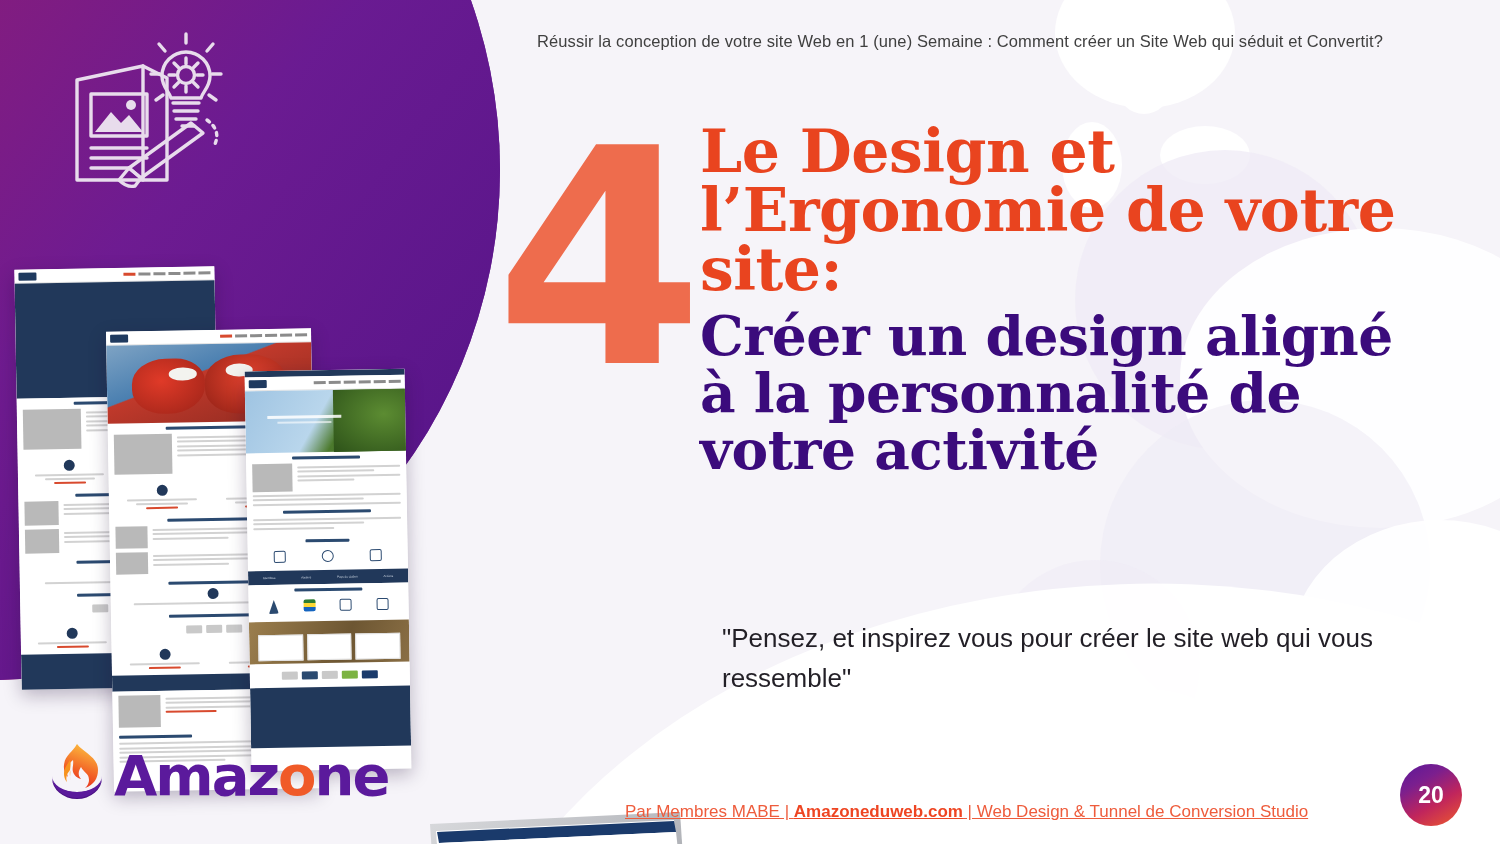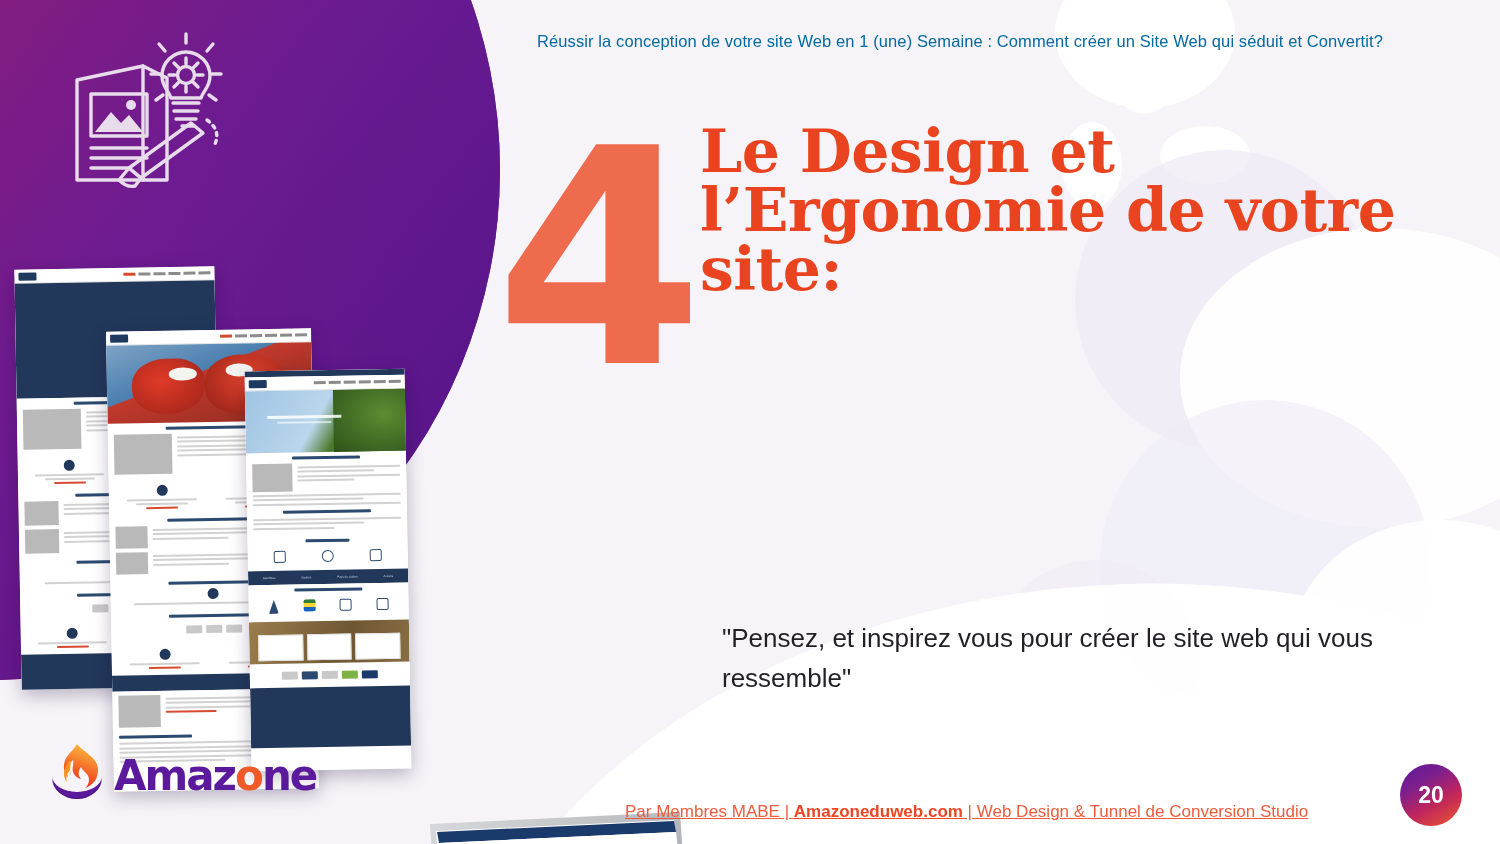--- a/index.html
+++ b/index.html
@@ -34,21 +34,21 @@
     opacity:.92;
   }
 
   
   .design-icon { position:absolute; left:55px; top:28px; width:200px; height:165px; z-index:6; }
 
   
   .header-line {
     position:absolute; left:490px; top:32px; width:940px;
     text-align:center;
-    font-size:16.5px; color:#0369a1; letter-spacing:.1px;
+    font-size:16.5px; color:#404040; letter-spacing:.1px;
     z-index:8;
   }
 
   
   .big-number {
     position:absolute; left:495px; top:110px;
     font-family:"DejaVu Sans", sans-serif;
     font-weight:bold;
     font-size:300px;
     line-height:1;
@@ -215,20 +215,21 @@
       <path d="M86 150 L74 140 L64 152 q8 8 16 6 Z"></path>
     </svg>
   </div>
 
   <div class="header-line">Réussir la conception de votre site Web en 1 (une) Semaine : Comment créer un Site Web qui séduit et Convertit?</div>
 
   <div class="big-number">4</div>
 
   <div class="title-block">
     <div class="title-orange">Le Design et l’Ergonomie de votre site:</div>
+    <div class="title-purple">Créer un design aligné  à la personnalité de votre activité</div>
   </div>
 
   <div class="quote">"Pensez, et inspirez vous pour créer le site web qui vous ressemble"</div>
 
   <div class="mockups">
 
     <div class="page-mock mock1">
       <div class="m-nav">
         <div class="m-logo"></div>
         <div class="m-navitems">
@@ -586,21 +587,21 @@
           <stop offset="100%" stop-color="#fbb03b"></stop>
         </linearGradient>
       </defs>
       <path d="M4 36 a25 21 0 0 0 50 0 a25 14 0 0 1 -50 0 z" fill="#4b1184"></path>
       <path d="M4 34 a25 22 0 0 0 50 0 a25 16 0 0 1 -50 0 z" fill="#5b1a9c"></path>
       <path d="M29 2 c-5 9 -12 11 -13 21 c-1 8 4 12 4 12 c-4 -10 2 -14 5 -17 c1 6 -2 9 1 14 c2 4 7 5 7 5
                c-4 -4 -2 -9 0 -12 c3 6 8 6 8 13 c0 5 -4 8 -4 8 c9 -3 13 -10 13 -18 c0 -13 -14 -17 -21 -26 z" fill="url(#fl)"></path>
       <path d="M22 18 c-3 5 -6 8 -6 14 c0 5 3 8 3 8 c-2 -6 1 -9 3 -12 c1 4 -1 6 1 10 c-3 -8 1 -14 -1 -20 z" fill="#f7931e"></path>
     </svg>
     <div style="line-height:.82;">
-      <div style="font-family:'DejaVu Sans',sans-serif;font-weight:bold;font-size:42px;color:#5b1a9c;letter-spacing:-2px;">
+      <div style="font-family:'DejaVu Sans',sans-serif;font-weight:bold;font-size:56px;color:#5b1a9c;letter-spacing:-2px;">
         <span>Amaz</span><span style="color:#f05a28;">o</span><span>ne</span>
       </div>
     </div>
   </div>
 
   <div class="footer">
     <span>Par Membres MABE | </span><span class="brand">Amazoneduweb.com</span><span> | Web Design &amp; Tunnel de Conversion Studio</span>
   </div>
 
   <div class="page-badge">20</div>

